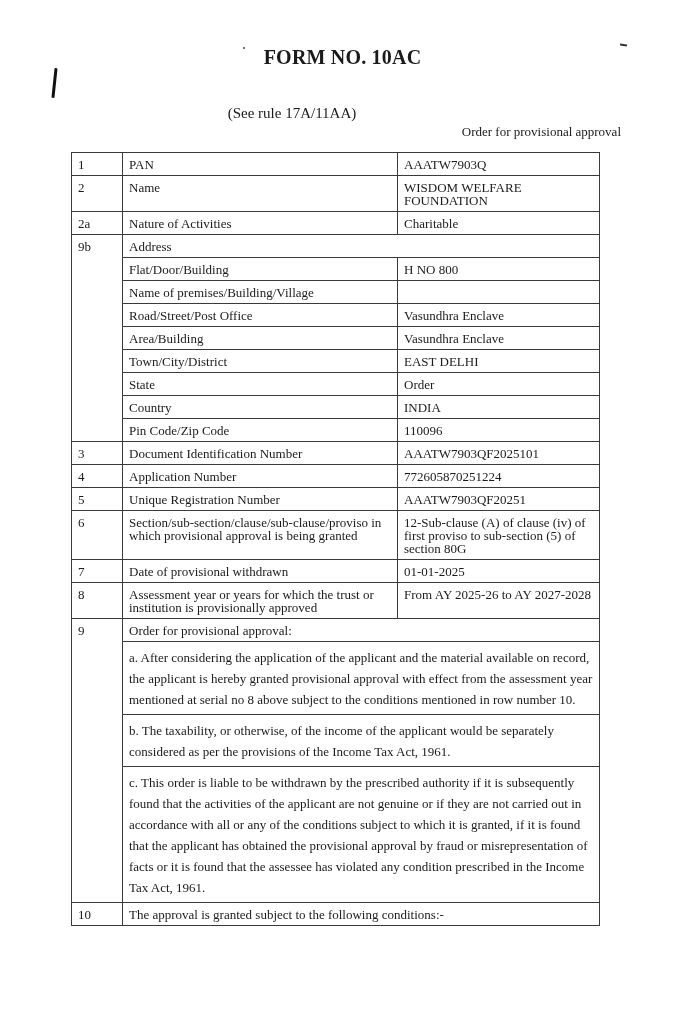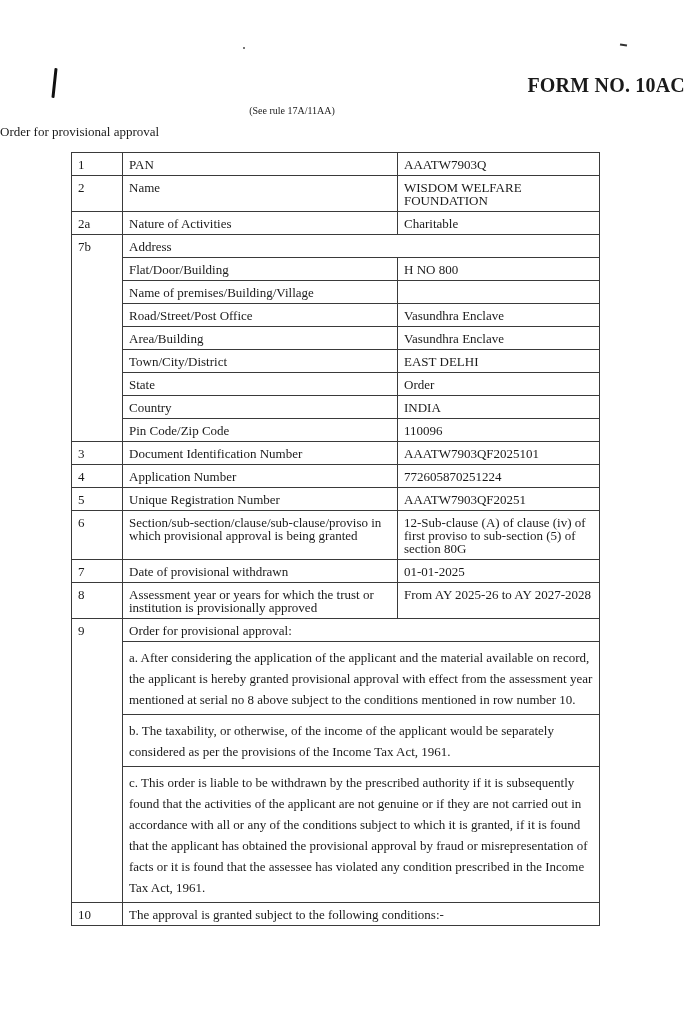--- a/index.html
+++ b/index.html
@@ -11,29 +11,29 @@
   .pen-mark {
     position: absolute; left: 53px; top: 68px; width: 3px; height: 30px;
     background: #111; transform: rotate(6deg); border-radius: 1px;
   }
   .corner-mark {
     position: absolute; left: 620px; top: 44px; width: 7px; height: 2px;
     background: #333; transform: rotate(8deg);
   }
   .dot-mark { position: absolute; left: 243px; top: 47px; width: 2px; height: 2px; background: #777; }
   .title {
-    position: absolute; left: 0; width: 685px; top: 74px; text-align: right;
+    position: absolute; left: 0; width: 685px; top: 46px; text-align: center;
     font-weight: bold; font-size: 20px; letter-spacing: 0.2px;
   }
   .subtitle {
     position: absolute; left: 0; width: 584px; top: 105px; text-align: center;
-    font-size: 10px;
+    font-size: 15px;
   }
   .subtitle2 {
-    position: absolute; left: 0; width: 621px; top: 124px; text-align: left;
+    position: absolute; left: 0; width: 621px; top: 124px; text-align: right;
     font-size: 13px;
   }
   table.form {
     position: absolute; left: 71px; top: 152px; width: 529px;
     border-collapse: collapse; font-size: 13px; line-height: 13px;
   }
   table.form td {
     border: 1px solid #3a3a3a; vertical-align: top; padding: 5px 6px 4px 6px;
   }
   td.num { width: 38px; }
@@ -63,21 +63,21 @@
     <td class="num">2</td>
     <td class="label">Name</td>
     <td class="val">WISDOM WELFARE FOUNDATION</td>
   </tr>
   <tr>
     <td class="num">2a</td>
     <td class="label">Nature of Activities</td>
     <td class="val">Charitable</td>
   </tr>
   <tr>
-    <td class="num" rowspan="9">7b</td>
+    <td class="num" rowspan="9">9b</td>
     <td colspan="2">Address</td>
   </tr>
   <tr>
     <td class="label">Flat/Door/Building</td>
     <td class="val">H NO 800</td>
   </tr>
   <tr>
     <td class="label">Name of premises/Building/Village</td>
     <td class="val"></td>
   </tr>

